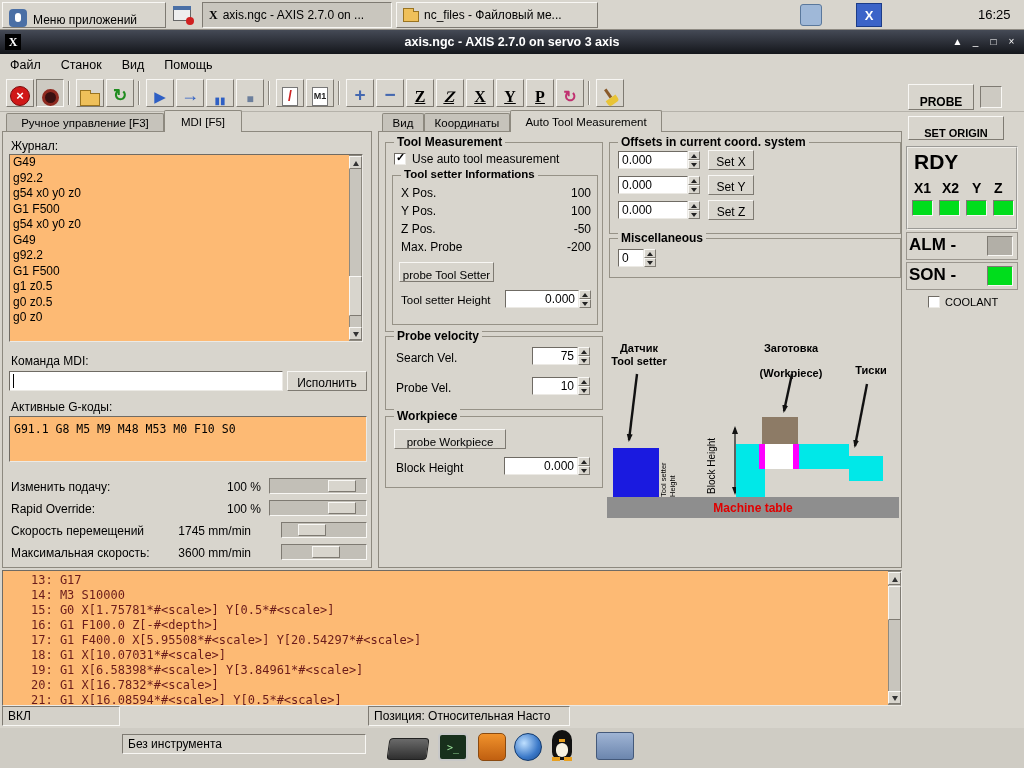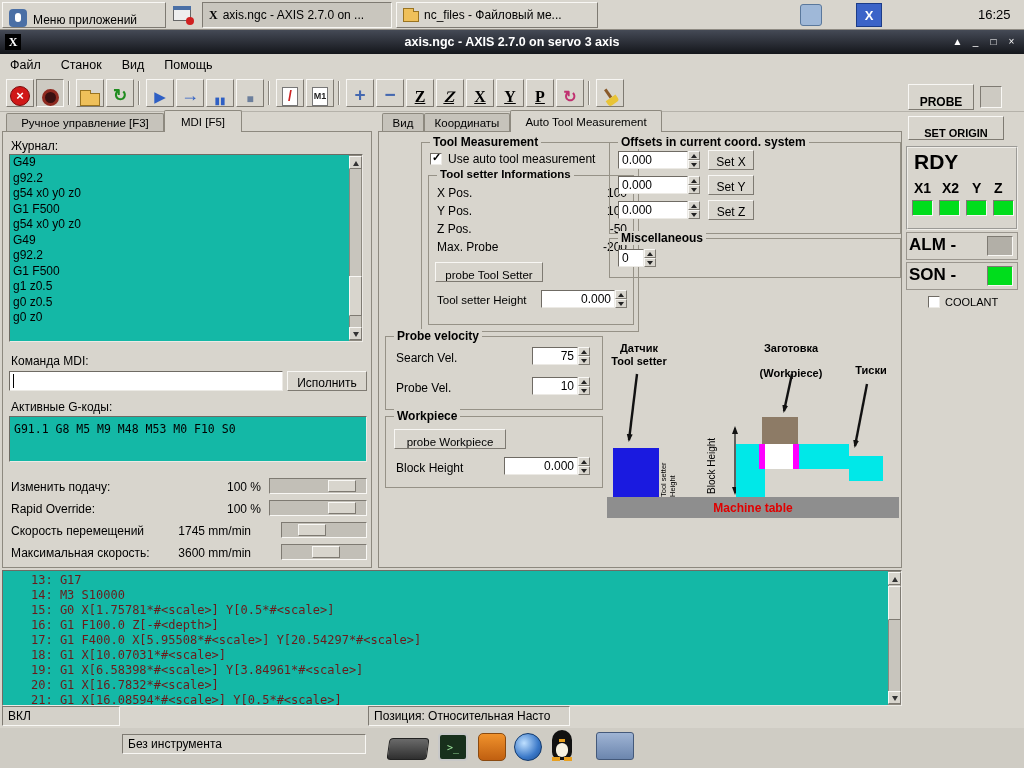--- a/index.html
+++ b/index.html
@@ -1,21 +1,21 @@
 <!DOCTYPE html>
 <html><head>
 <meta charset="utf-8">
 <style>
   *{box-sizing:border-box;margin:0;padding:0;}
   html,body{width:1024px;height:768px;}
   body{position:relative;overflow:hidden;background:#cfccc4;font-family:"Liberation Sans",sans-serif;font-size:12px;color:#000;}
   .a{position:absolute;}
   .bevout{background:#d8d5cd;border:1px solid;border-color:#f8f7f4 #7e7a72 #7e7a72 #f8f7f4;}
   .bevin{background:#cdcac2;border:1px solid;border-color:#7e7a72 #f8f7f4 #f8f7f4 #7e7a72;}
-  .white{background:#14b8a6;border:1px solid;border-color:#6f6b64 #eceae5 #eceae5 #6f6b64;}
+  .white{background:#fdba74;border:1px solid;border-color:#6f6b64 #eceae5 #eceae5 #6f6b64;}
   .btn{display:flex;align-items:flex-end;justify-content:center;cursor:default;white-space:nowrap;}
   .ctr{display:flex;align-items:center;justify-content:center;}
   
   .taskbar{left:0;top:0;width:1024px;height:30px;background:#d8d5cd;border-bottom:1px solid #8f8b83;}
   .twin{font-size:12px;display:flex;align-items:center;gap:5px;padding:0 6px;overflow:hidden;}
   .twin .lbl{white-space:nowrap;overflow:hidden;}
   
   .winbg{left:0;top:30px;width:1024px;height:698px;background:#d8d5cd;}
   .titlebar{left:0;top:30px;width:1024px;height:24px;background:linear-gradient(#454a56,#14161b);color:#fff;}
   .titletxt{width:100%;text-align:center;font-weight:bold;font-size:12.5px;line-height:24px;}
@@ -255,36 +255,36 @@
       <span class="thumb" style="left:30px;"></span>
     </div>
 </div>
 
 <div class="a tab" style="left:382px;width:42px;">Вид</div>
 <div class="a tab" style="left:424px;width:86px;">Координаты</div>
 <div class="a tab on" style="left:510px;width:152px;">Auto Tool Measurement</div>
 
 <div class="panel" style="left:378px;width:524px;">
 
-  <div class="grp" style="left:6px;top:10px;width:218px;height:190px;margin-left:36px;">
+  <div class="grp" style="left:6px;top:10px;width:218px;height:190px;">
     <span class="grp-t">Tool Measurement</span>
     <span class="chk on" style="left:8px;top:10px;"></span>
     <span class="lab" style="left:26px;top:9px;">Use auto tool measurement</span>
 
     <div class="grp" style="left:6px;top:32px;width:206px;height:150px;">
       <span class="grp-t" style="font-size:11.5px;">Tool setter Informations</span>
       <span class="lab" style="left:8px;top:10px;">X Pos.</span>
       <span class="val" style="left:110px;top:10px;width:88px;">100</span>
       <span class="lab" style="left:8px;top:28px;">Y Pos.</span>
       <span class="val" style="left:110px;top:28px;width:88px;">100</span>
       <span class="lab" style="left:8px;top:46px;">Z Pos.</span>
       <span class="val" style="left:110px;top:46px;width:88px;">-50</span>
       <span class="lab" style="left:8px;top:64px;">Max. Probe</span>
       <span class="val" style="left:110px;top:64px;width:88px;">-200</span>
-      <div class="a bevout btn" style="left:6px;top:86px;width:108px;height:20px;font-size:11.5px;">probe Tool Setter</div>
+      <div class="a bevout btn" style="left:6px;top:86px;width:95px;height:20px;font-size:11.5px;">probe Tool Setter</div>
       <span class="lab" style="left:8px;top:118px;font-size:11.5px;">Tool setter Height</span>
       <div class="entry" style="left:112px;top:114px;width:74px;height:18px;text-align:right;">0.000</div>
       <div class="spin" style="left:186px;top:114px;height:18px;">
           <span class="u"></span>
           <span class="d"></span>
         </div>
     </div>
   </div>
 
   <div class="grp" style="left:6px;top:204px;width:218px;height:74px;">

